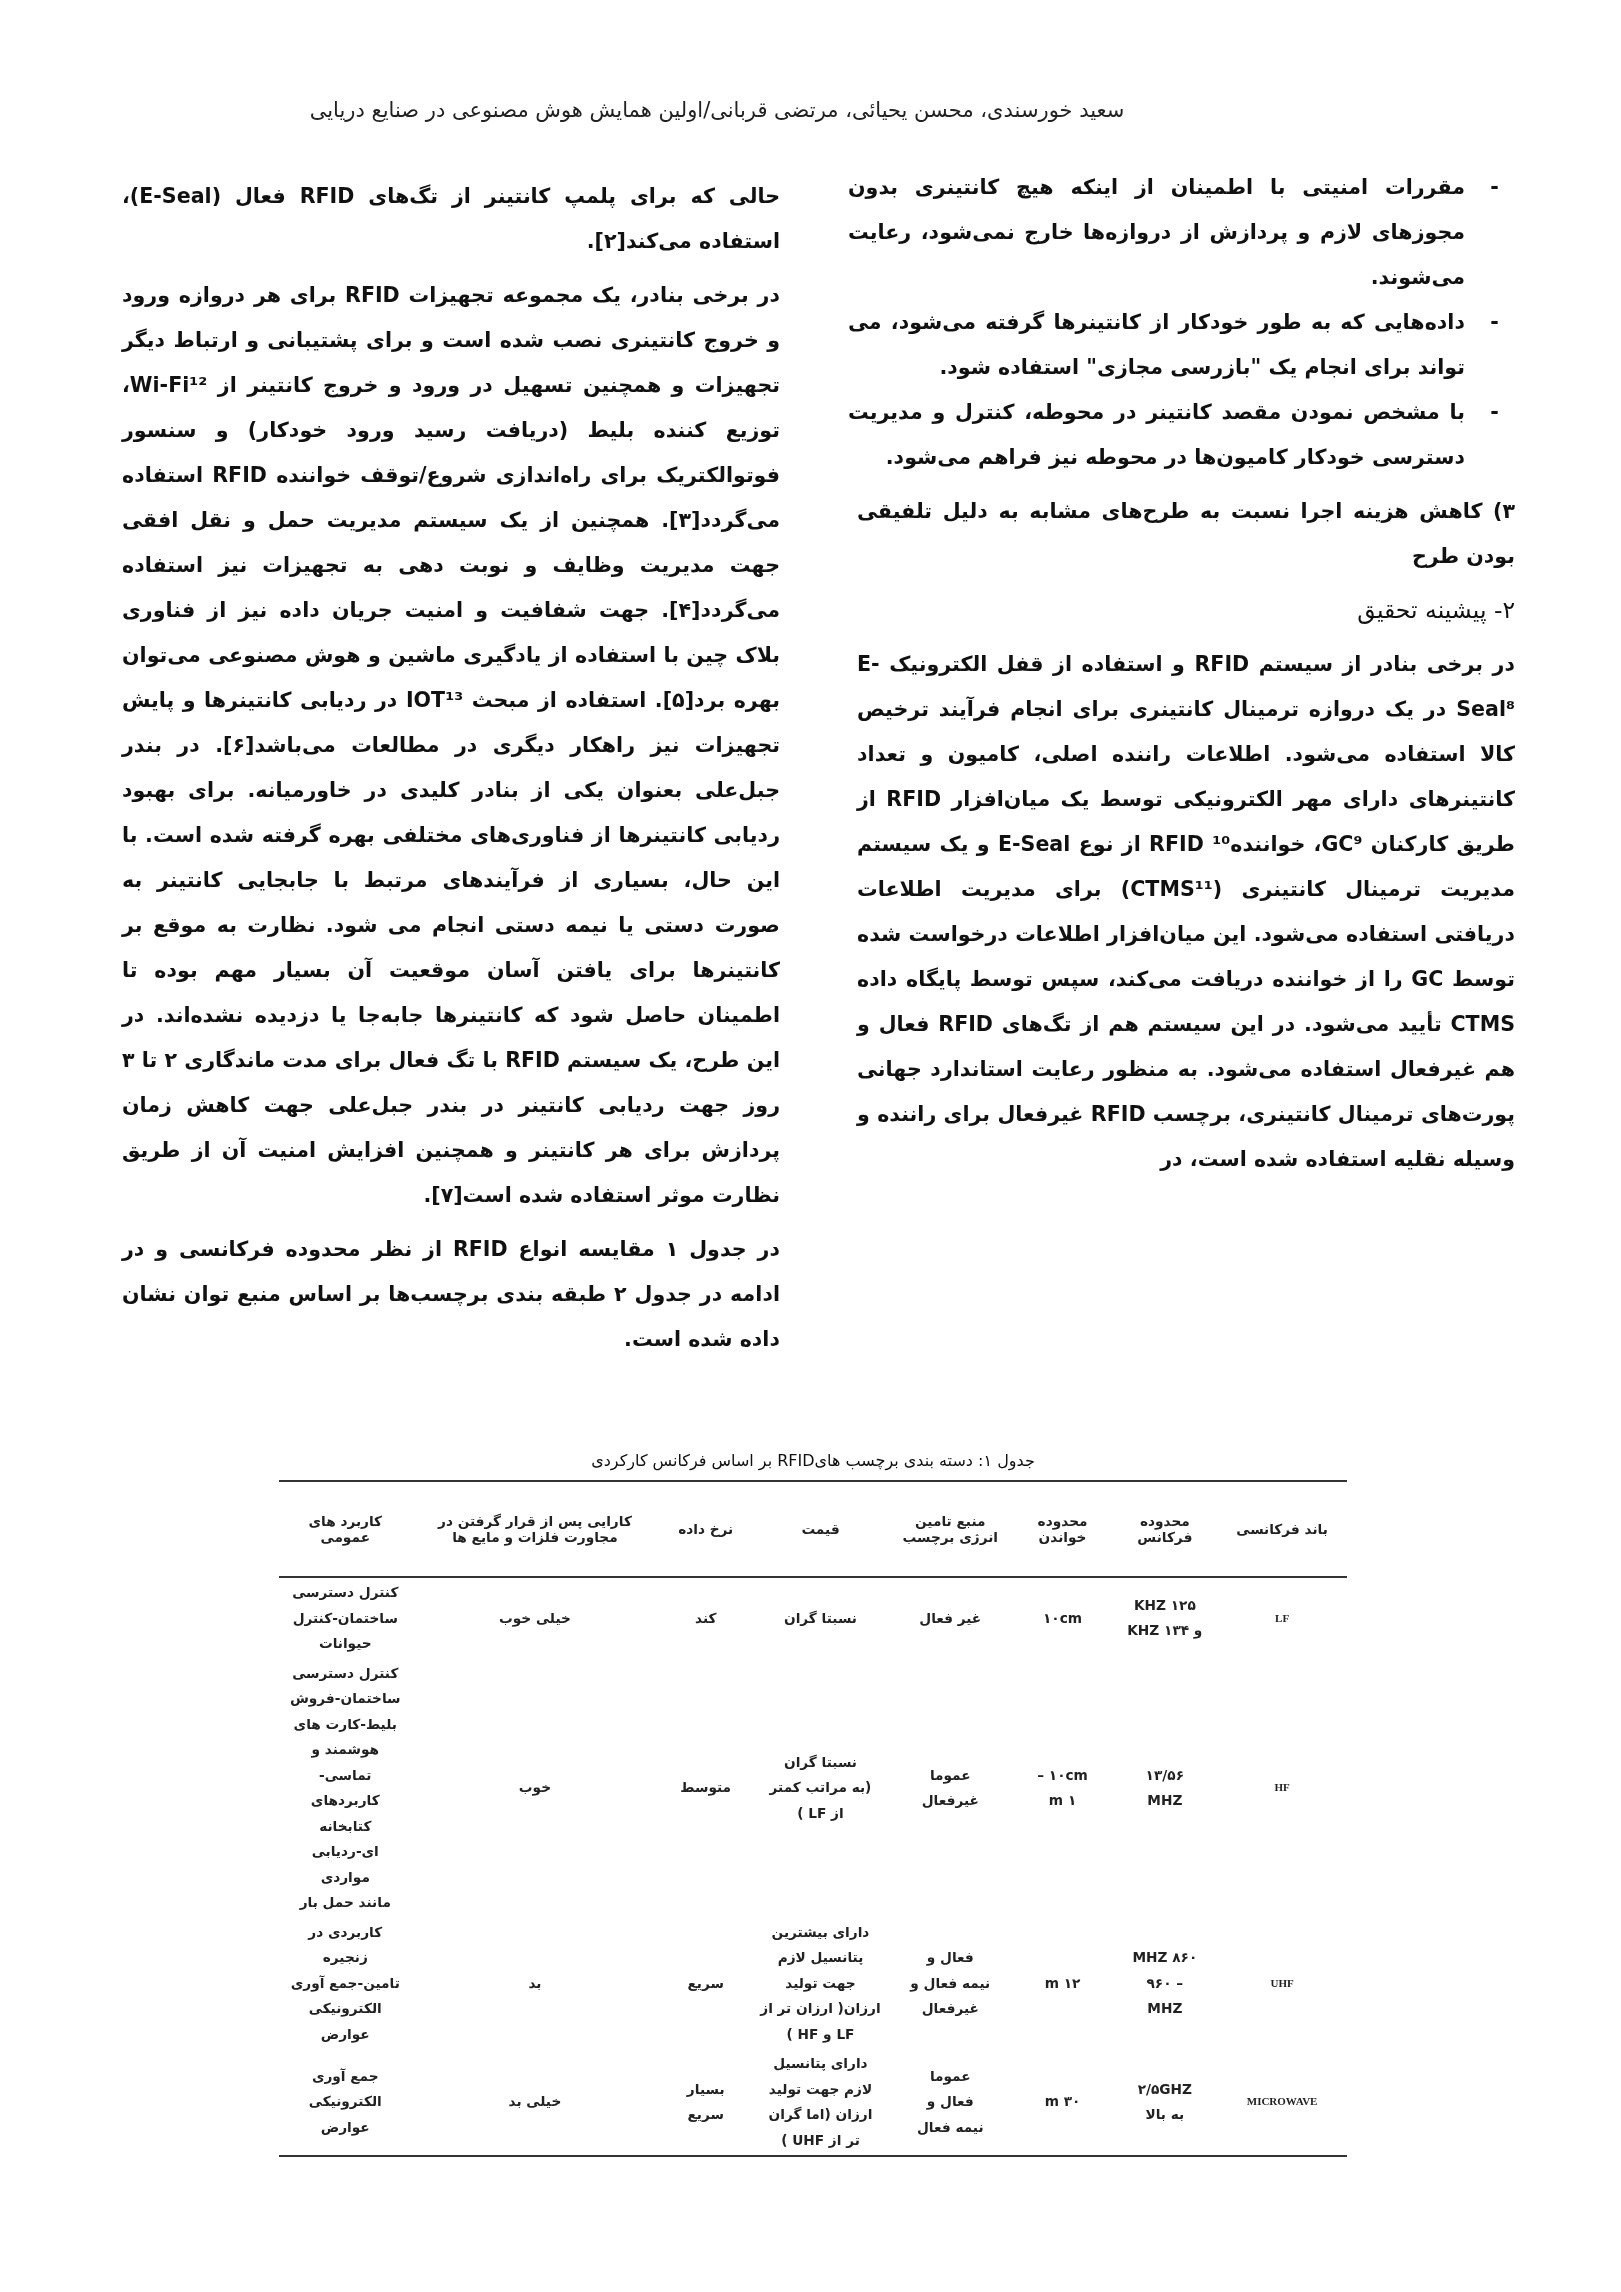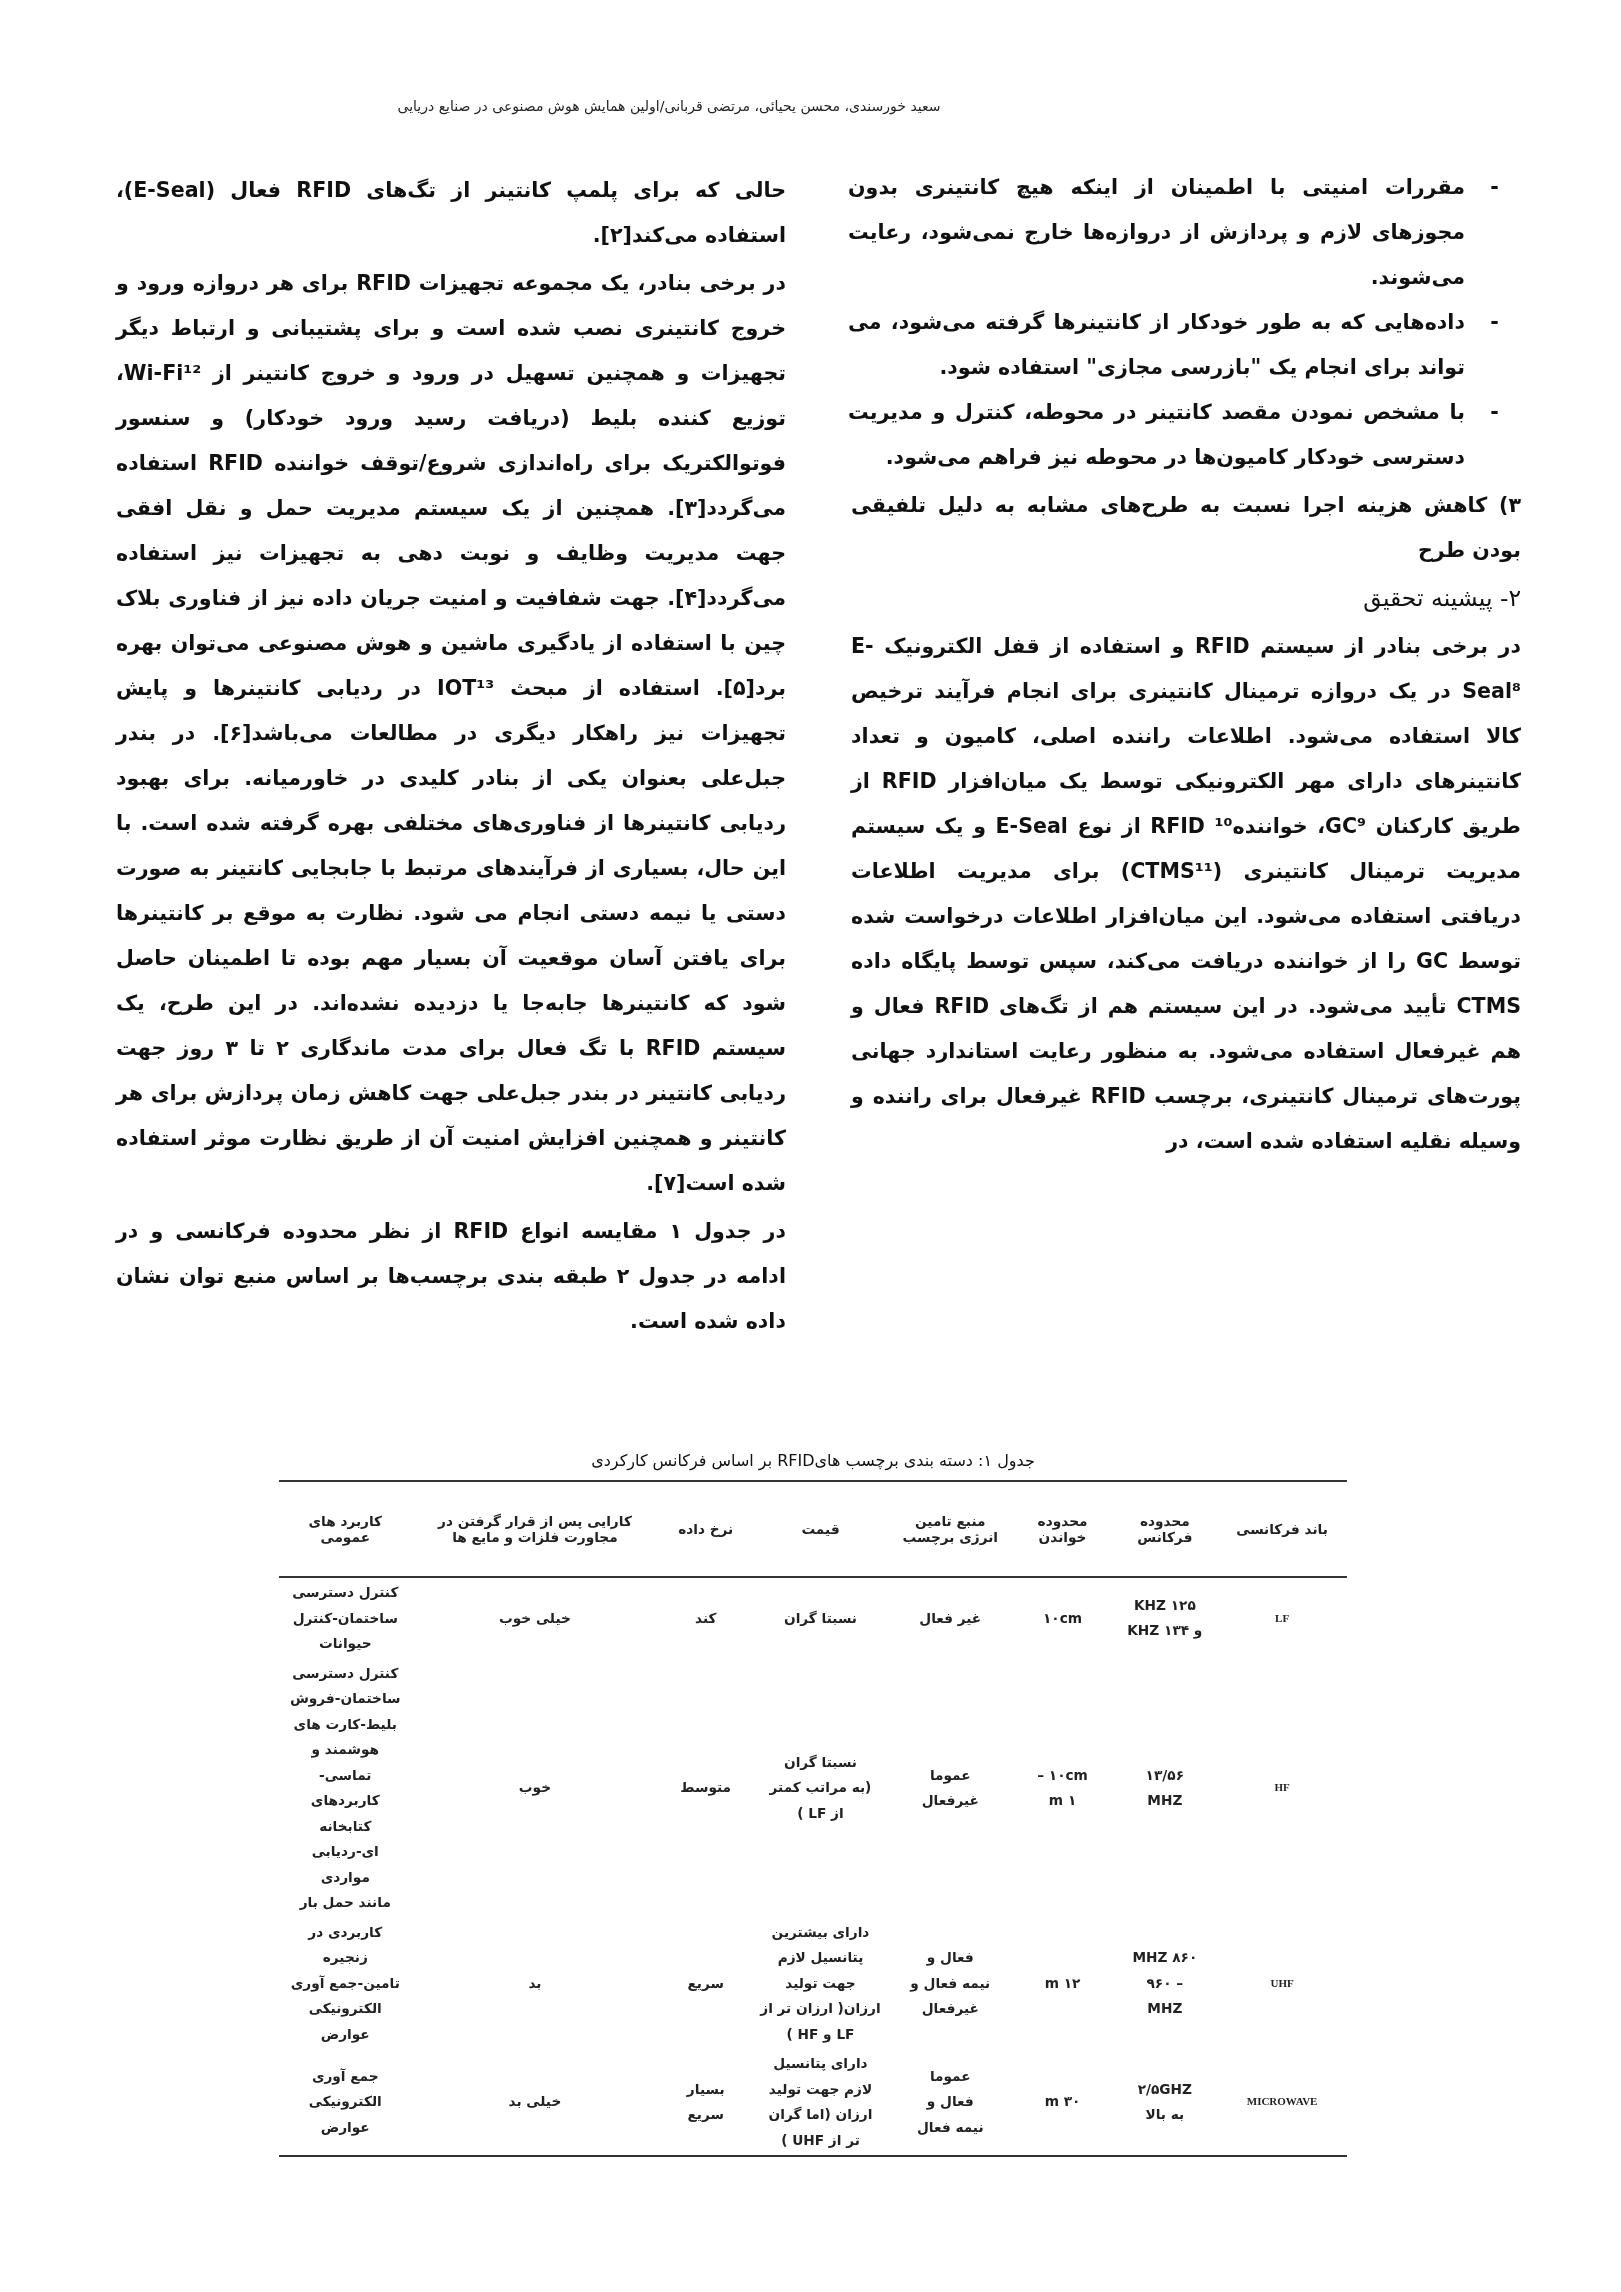--- a/index.html
+++ b/index.html
@@ -1,23 +1,23 @@
 <!DOCTYPE html>
 <html><head>
 <meta charset="utf-8">
 <style>
   html, body { margin: 0; padding: 0; background: #ffffff; }
   body { width: 1621px; height: 2293px; position: relative; overflow: hidden;
          font-family: "DejaVu Sans", sans-serif; color: #111; }
   .running-head { position: absolute; top: 98px; left: 0; width: 1338px; text-align: center;
-                  direction: rtl; font-size: 14px; color: #222; }
+                  direction: rtl; font-size: 21px; color: #222; padding-left: 48px; }
   .col { position: absolute; direction: rtl; text-align: justify; font-size: 20.6px; line-height: 45px; font-weight: bold; }
   .col.right { left: 848px; top: 165px; width: 676px; }
   .col.left { left: 113px; top: 165px; width: 676px; }
-  .col p { margin: 3px; }
+  .col p { margin: 9px; }
   .bullet { display: flex; direction: rtl; }
   .bullet .dash { width: 59px; flex: none; text-align: center; }
   .bullet .btext { flex: 1; text-align: justify; }
   .heading { font-size: 23.5px; font-weight: normal; margin: 0; }
   .caption { position: absolute; top: 1451px; left: 274px; width: 1078px; text-align: center; direction: rtl;
              font-size: 16px; }
   table.rfid { position: absolute; top: 1480px; left: 279px; width: 1068px; border-collapse: collapse;
                direction: rtl; font-size: 13.7px; font-weight: bold; color: #222; }
   table.rfid thead tr { border-top: 2px solid #333; border-bottom: 2px solid #333; }
   table.rfid tbody tr:last-child { border-bottom: 2px solid #333; }

